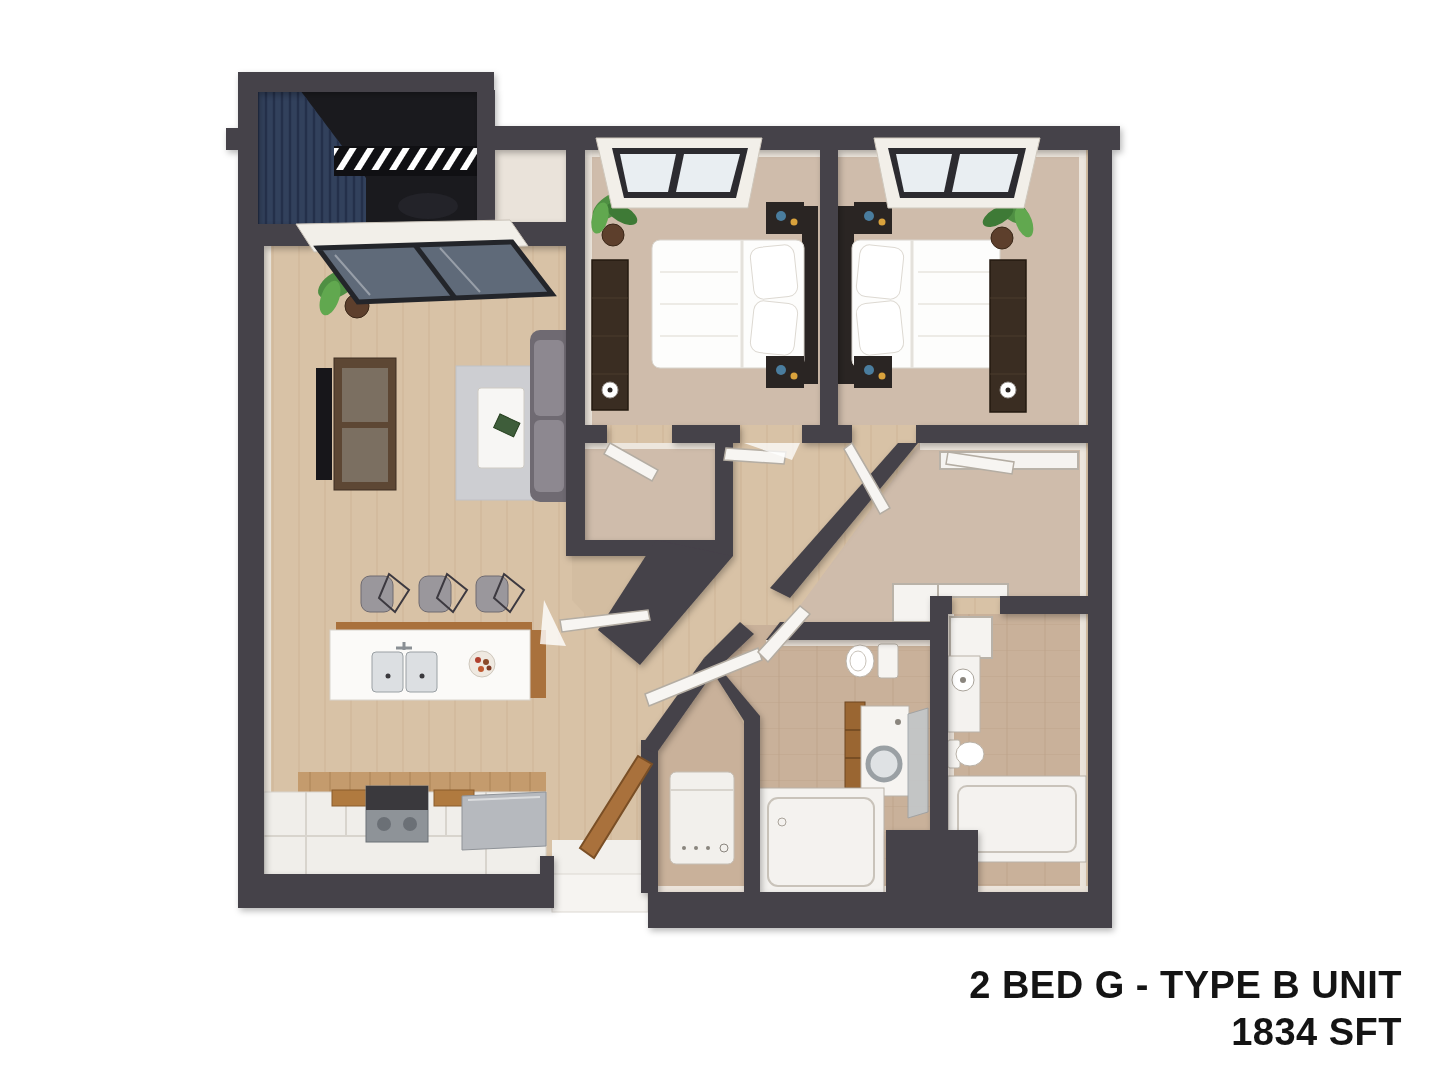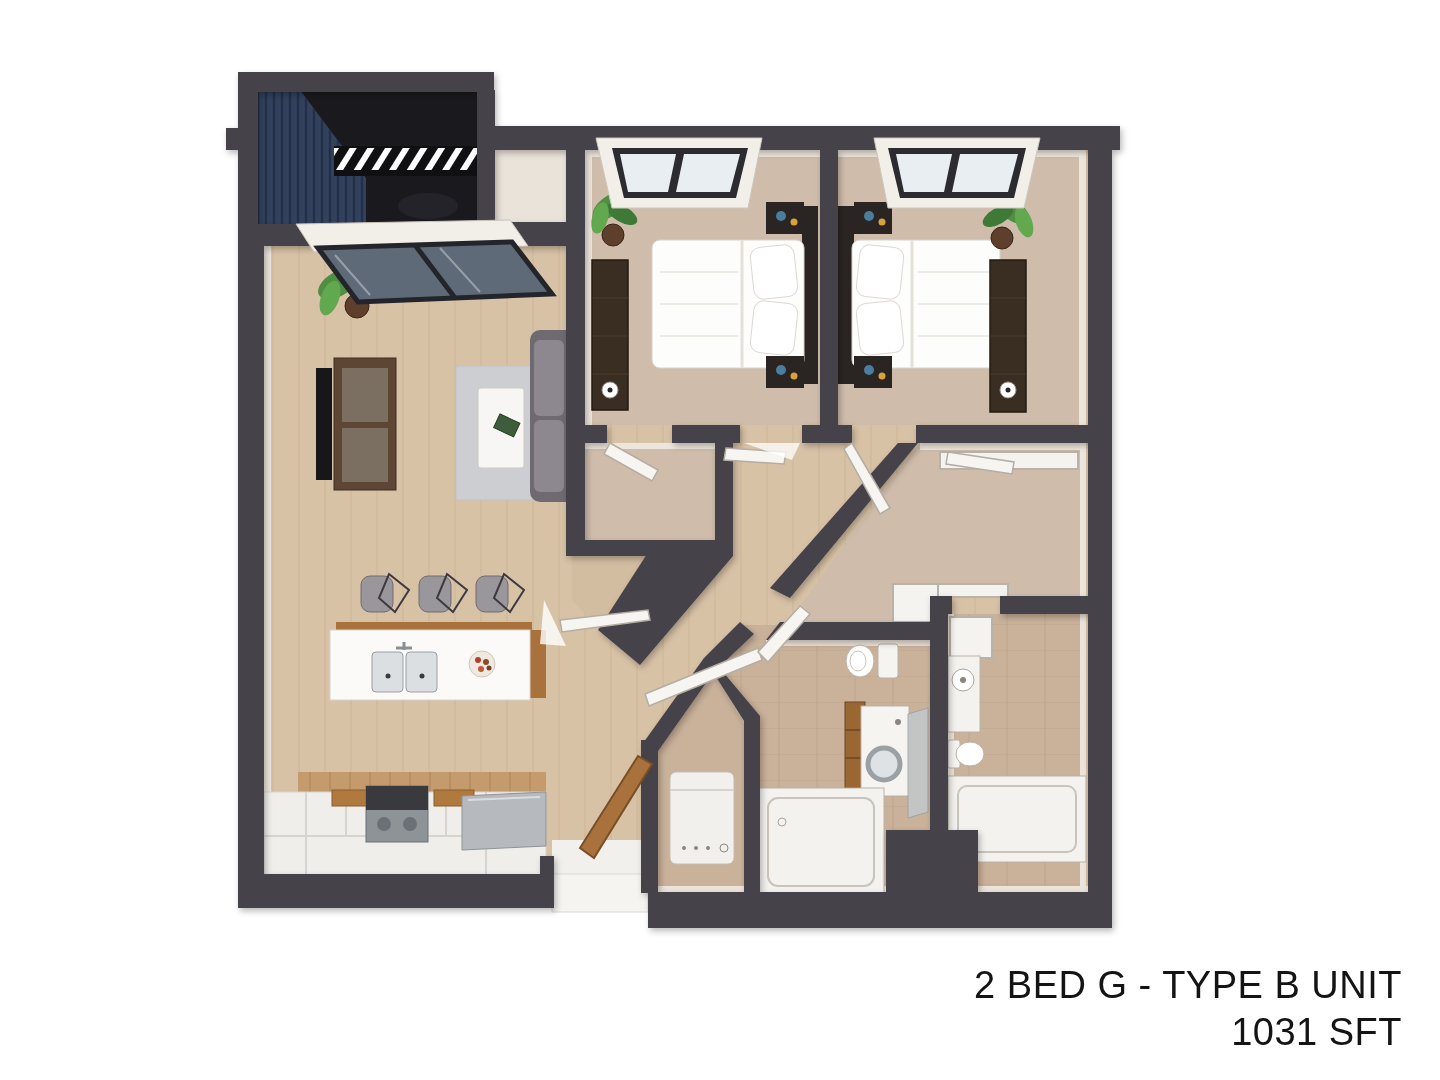--- a/index.html
+++ b/index.html
@@ -12,21 +12,21 @@
   .carpet{fill:var(--carpet,#cfbcab);}
   .tile{fill:var(--bath-tile,#c9b19a);}
   .cream{fill:var(--cream,#eae3da);}
   .face{fill:#f0eae2;opacity:.9;}
   .whitefix{fill:#f5f3f0;stroke:#b9b2a8;stroke-width:2;}
   .leaf{fill:#f7f5f2;stroke:#b4ada3;stroke-width:1.5;}
   .darkwood{fill:#3a2d22;stroke:#241a10;stroke-width:1.5;}
   .title-block{
     position:absolute;right:38px;top:962px;text-align:right;
     color:var(--text,#141414);font-size:38px;line-height:47px;
-    font-weight:400;letter-spacing:.5px;
+    font-weight:700;letter-spacing:.5px;
   }
 </style>
 </head>
 <body>
 
 <div class="plan-wrap">
 <svg width="1440" height="1080" viewBox="0 0 1440 1080">
   <defs>
     <pattern id="planks" patternUnits="userSpaceOnUse" width="26" height="26">
       <path d="M13 0 V26" stroke="#b3916b" stroke-width="1" opacity="0.45"></path>
@@ -344,14 +344,14 @@
     <polygon class="leaf" points="758,652 800,606 810,614 768,662"></polygon>
     <polygon class="leaf" points="560,620 648,610 650,620 562,632"></polygon>
     <polygon points="544,600 566,646 540,644" fill="#ffffff" opacity="0.8"></polygon>
     <polygon points="580,848 638,756 652,764 594,858" fill="#a9713c" stroke="#7a4f26" stroke-width="2"></polygon>
   </g>
 </svg>
 </div>
 
 <div class="title-block">
   <div>2 BED G  - TYPE B UNIT</div>
-  <div>1031 SFT</div>
+  <div>1834 SFT</div>
 </div>
 
 </body></html>

